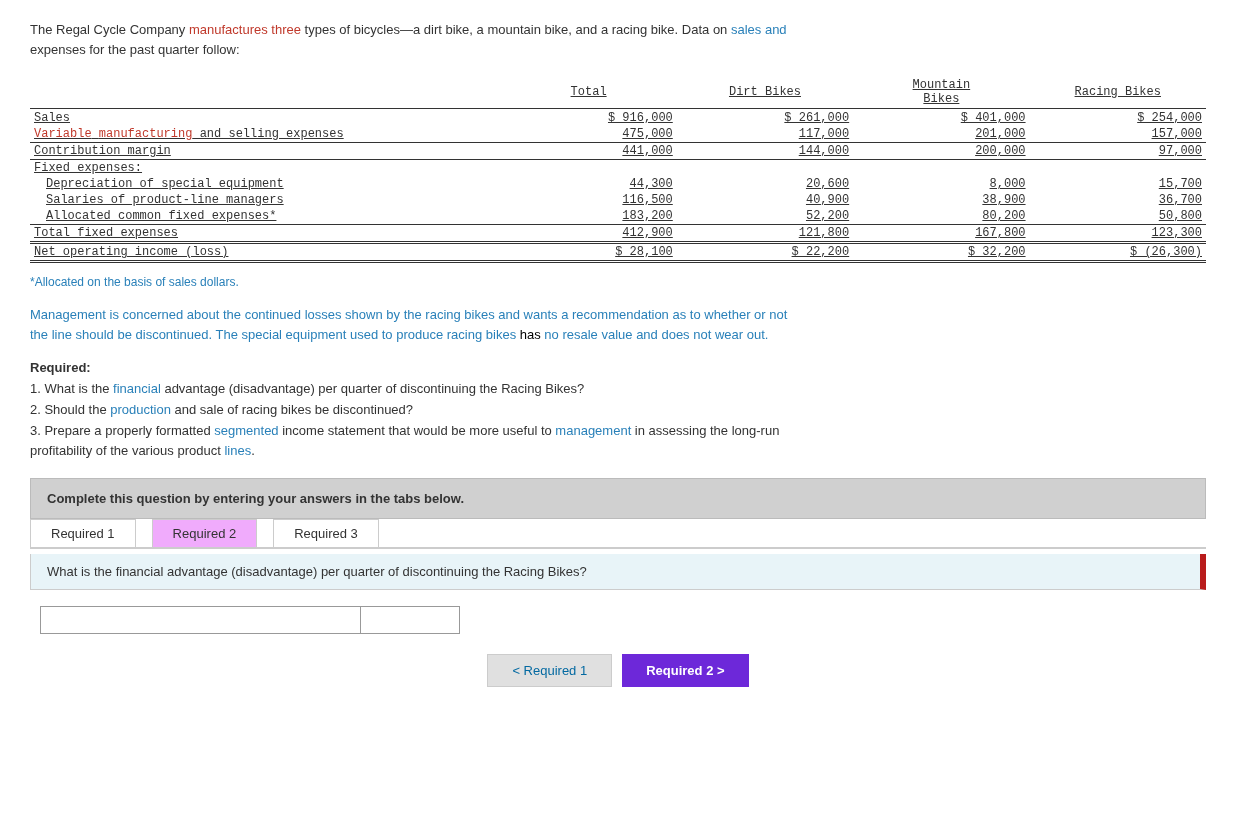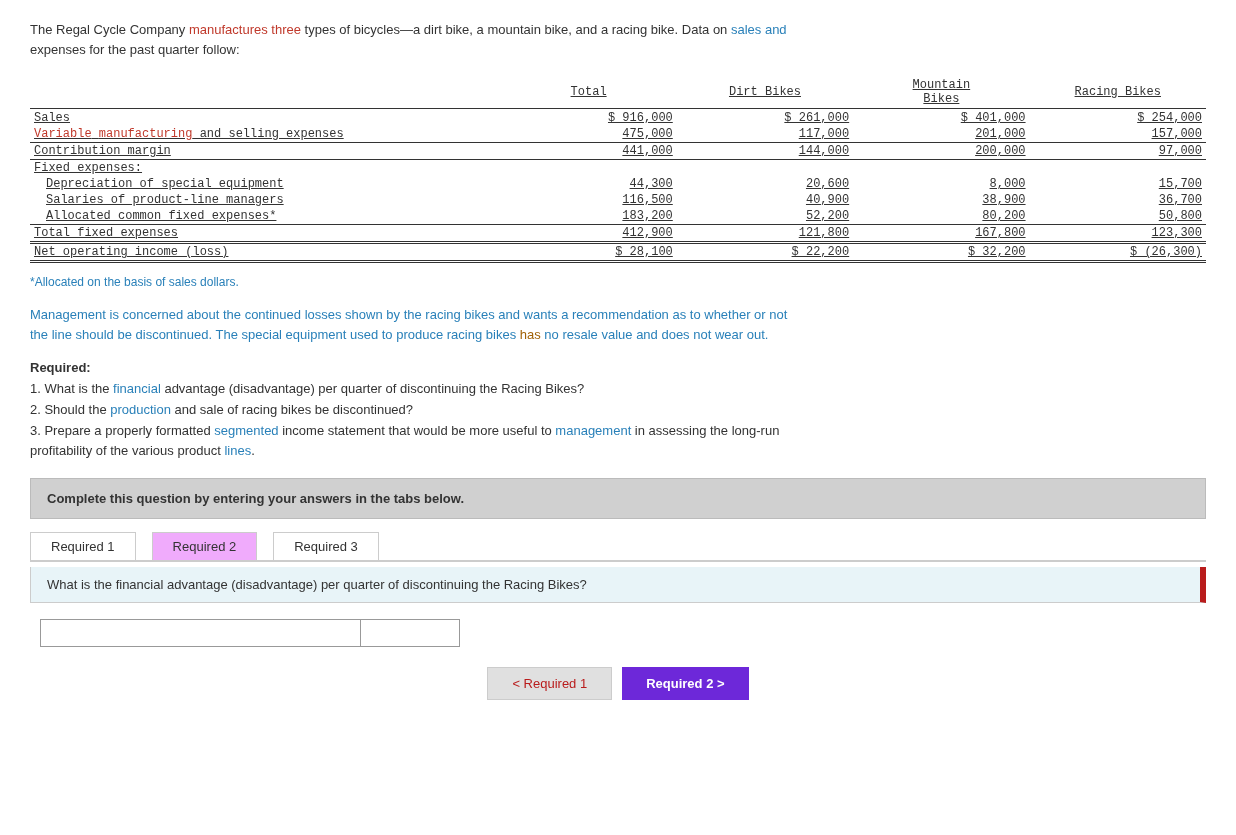--- a/index.html
+++ b/index.html
@@ -80,21 +80,21 @@
       color: #333;
       line-height: 1.6;
     }
     .req-item .blue { color: #2980b9; }
     
     .complete-box {
       background: #d0d0d0;
       padding: 12px 16px;
       font-weight: bold;
       font-size: 13px;
-      margin-bottom: 13px;
+      margin-bottom: 0;
       border: 1px solid #bbb;
     }
     .tabs-container {
       margin-bottom: 0;
     }
     .tabs-row {
       display: flex;
       gap: 12px;
       margin-bottom: 5px;
       border-bottom: 2px solid #ccc;
@@ -155,21 +155,21 @@
       justify-content: center;
       gap: 10px;
       margin-top: 10px;
     }
     .btn-prev {
       background: #e0e0e0;
       border: 1px solid #ccc;
       padding: 8px 24px;
       font-size: 13px;
       cursor: pointer;
-      color: #b91c1c;
+      color: #0369a1;
     }
     .btn-next {
       background: #6d28d9;
       border: none;
       padding: 8px 24px;
       font-size: 13px;
       cursor: pointer;
       color: #fff;
       font-weight: bold;
     }
@@ -273,21 +273,21 @@
       <td class="col-mountain" style="border-top: 3px double #333; border-bottom: 3px double #333;">$ 32,200</td>
       <td class="col-racing" style="border-top: 3px double #333; border-bottom: 3px double #333;">$ (26,300)</td>
     </tr>
   </tbody>
 </table>
 
 <p class="footnote">*Allocated on the basis of sales dollars.</p>
 
 <p class="management-text">
   Management is concerned about the <span style="color:#2980b9">continued</span> losses shown by the racing bikes and wants a <span style="color:#2980b9">recommendation</span> as to whether or not<br>
-  the line should be discontinued. The <span style="color:#2980b9">special</span> equipment used to produce racing bikes <span style="color:#a16207">has</span> no resale value and does not wear <span style="color:#2980b9">out</span>.
+  the line should be discontinued. The <span style="color:#2980b9">special</span> equipment used to produce racing bikes <span style="color:#000000">has</span> no resale value and does not wear <span style="color:#2980b9">out</span>.
 </p>
 
 <div class="required-section">
   <div class="required-title">Required:</div>
   <div class="req-item">
     1. What is the <span class="blue">financial</span> advantage (disadvantage) per quarter of discontinuing the Racing Bikes?
   </div>
   <div class="req-item">
     2. Should the <span class="blue">production</span> and sale of racing bikes be discontinued?
   </div>

